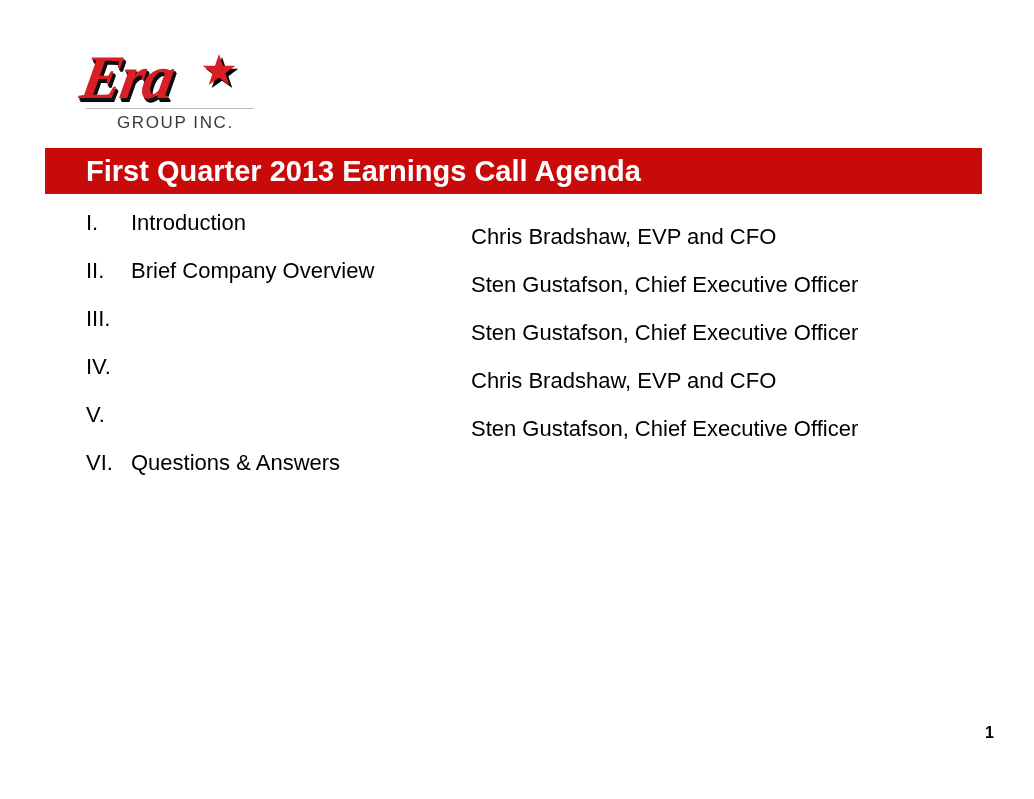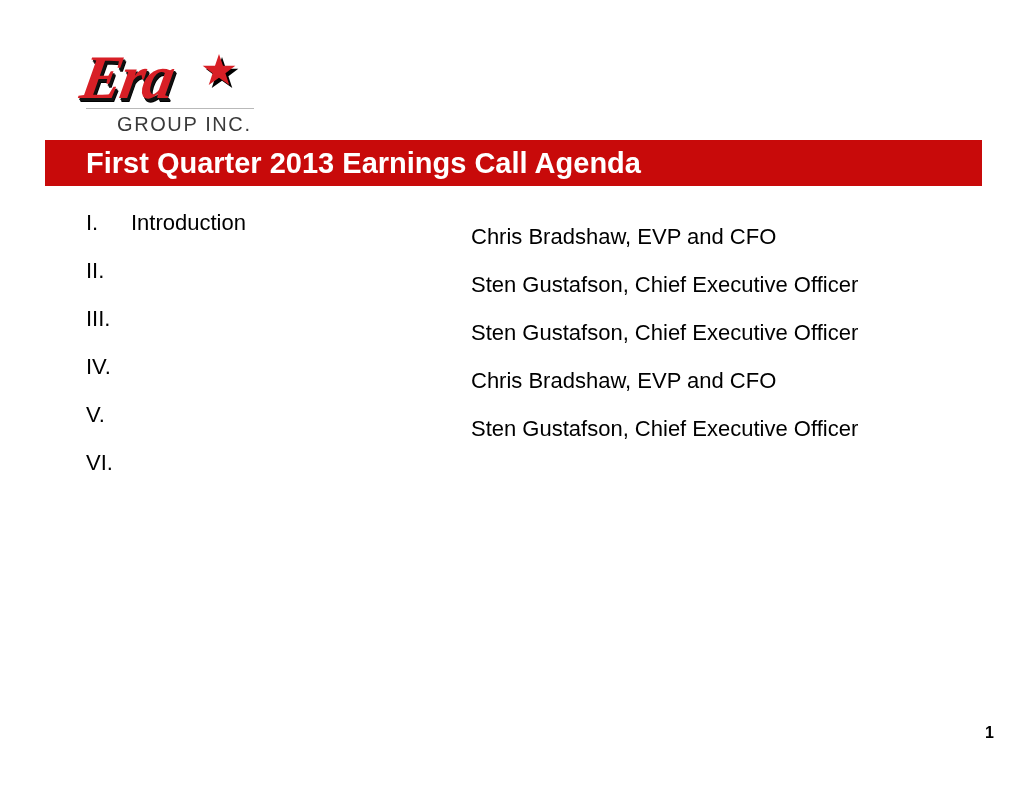--- a/index.html
+++ b/index.html
@@ -77,31 +77,31 @@
     top: 62px;
     width: 168px;
     height: 1px;
     background: #b9b9b9;
   }
   #logo-group {
     position: absolute;
     left: 35px;
     top: 67px;
     font-family: "Liberation Sans", sans-serif;
-    font-size: 20px;
+    font-size: 17px;
     letter-spacing: 1.6px;
     color: #3a3a3a;
     white-space: nowrap;
   }
 
   
   #title-bar {
     position: absolute;
     left: 45px;
-    top: 140px;
+    top: 148px;
     width: 937px;
     height: 46px;
     background: #c80a0a;
   }
   #title-text {
     position: absolute;
     left: 41px;
     top: 7px;
     font-size: 29px;
     font-weight: bold;
@@ -173,35 +173,37 @@
   </div>
 
   <div id="agenda">
       <div class="agenda-row">
         <span class="agenda-numeral">I.</span>
         <span class="agenda-topic">Introduction</span>
         <span class="agenda-speaker">Chris Bradshaw, EVP and CFO</span>
       </div>
       <div class="agenda-row">
         <span class="agenda-numeral">II.</span>
+        <span class="agenda-topic">Brief Company Overview</span>
         <span class="agenda-speaker">Sten Gustafson, Chief Executive Officer</span>
       </div>
       <div class="agenda-row">
         <span class="agenda-numeral">III.</span>
         <span class="agenda-speaker">Sten Gustafson, Chief Executive Officer</span>
       </div>
       <div class="agenda-row">
         <span class="agenda-numeral">IV.</span>
         <span class="agenda-speaker">Chris Bradshaw, EVP and CFO</span>
       </div>
       <div class="agenda-row">
         <span class="agenda-numeral">V.</span>
         <span class="agenda-speaker">Sten Gustafson, Chief Executive Officer</span>
       </div>
       <div class="agenda-row">
         <span class="agenda-numeral">VI.</span>
+        <span class="agenda-topic">Questions &amp; Answers</span>
         <span class="agenda-speaker"></span>
       </div>
     </div>
 
   <div id="page-number">1</div>
 
 </div>
 
 </body></html>

